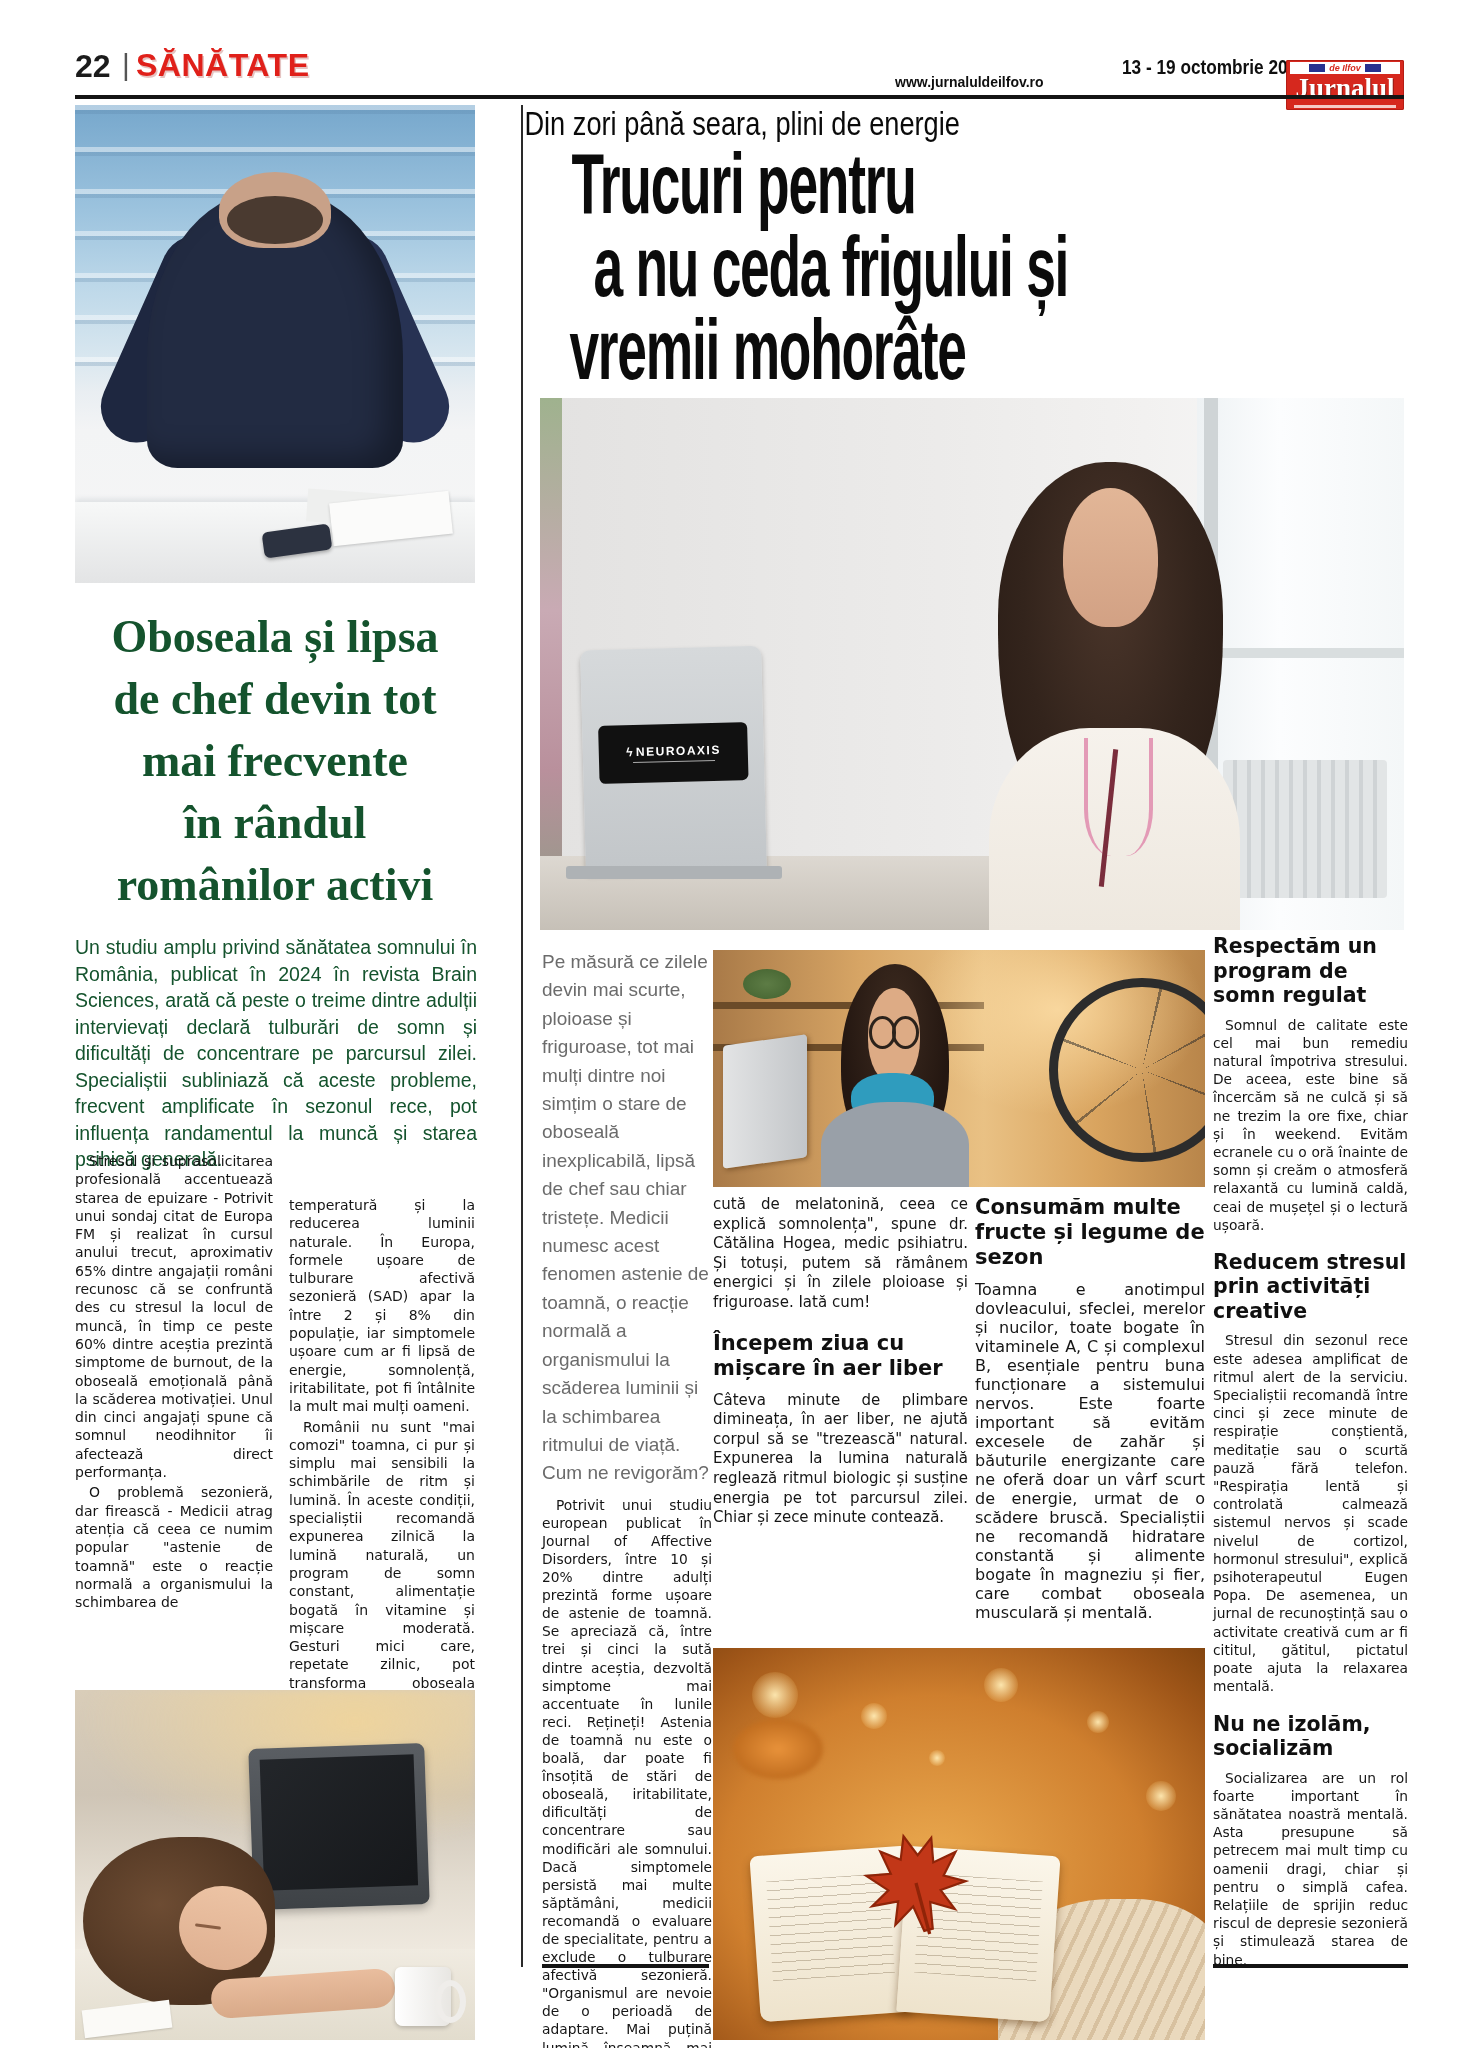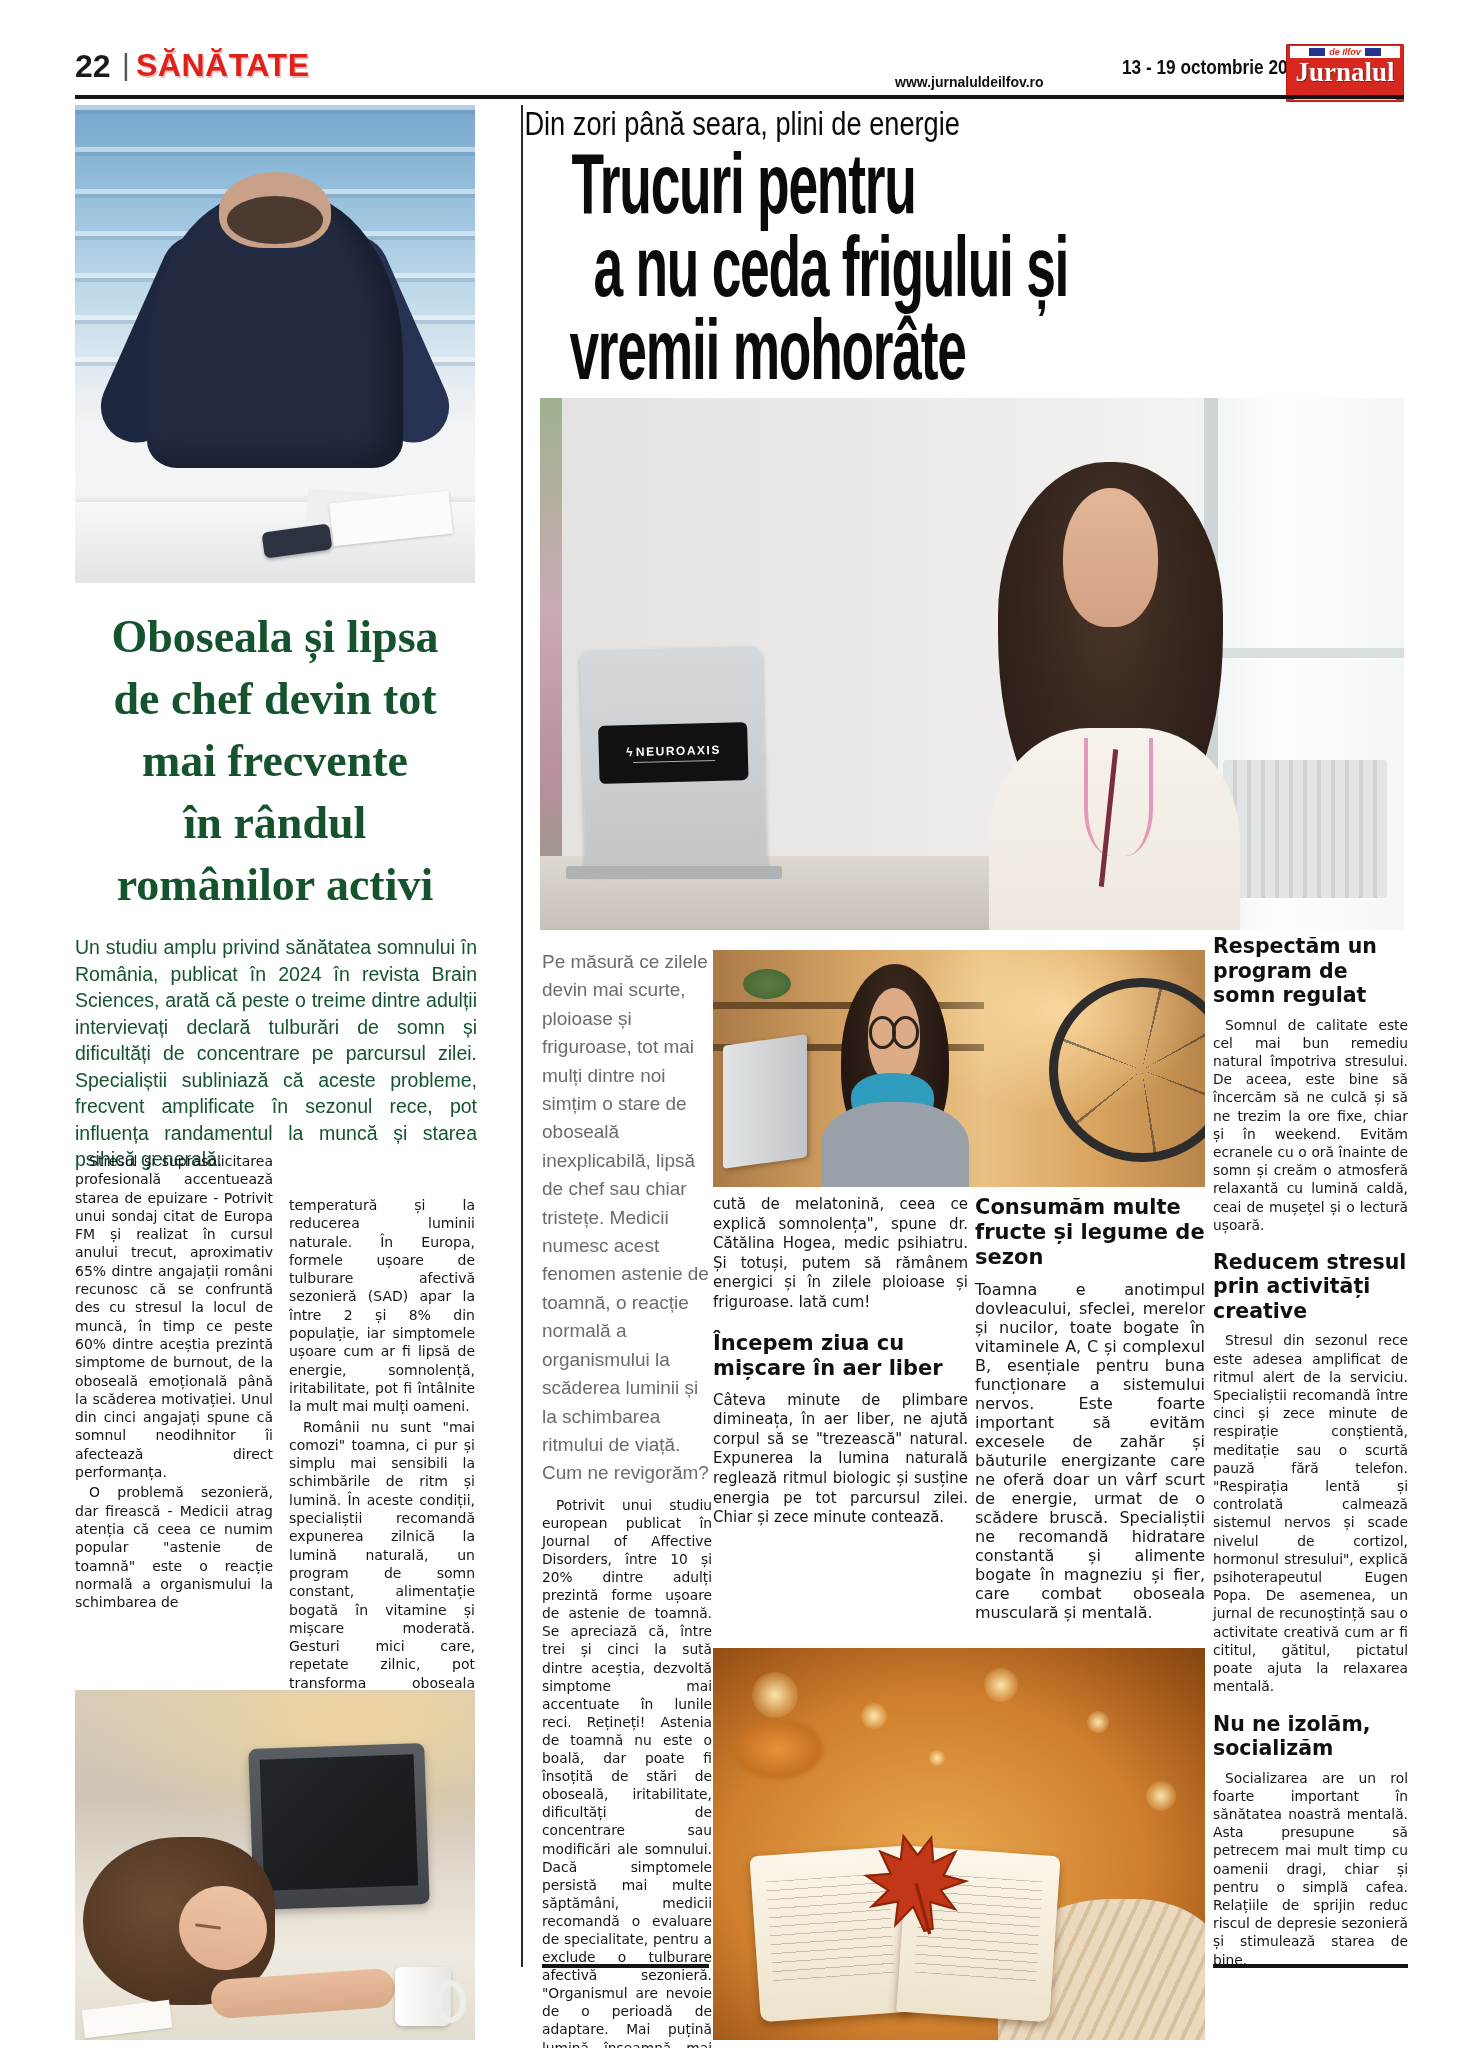--- a/index.html
+++ b/index.html
@@ -8,21 +8,21 @@
   .abs{position:absolute;}
 
   
   .pg-num{left:75px;top:48px;font-size:32px;font-weight:700;color:#1b1b1b;}
   .pg-sep{left:122px;top:48px;font-size:30px;font-weight:300;color:#555;}
   .section-name{left:136px;top:47px;font-size:32px;font-weight:700;color:#e0201a;
                 letter-spacing:.5px;text-shadow:1.5px 1.5px 0 rgba(150,20,10,.25);}
   .site{left:895px;top:74px;font-size:14px;font-weight:700;color:#0f0f0f;}
   .date{left:1122px;top:55px;font-size:21px;font-weight:700;color:#0f0f0f;
         transform:scaleX(.82);transform-origin:0 0;white-space:nowrap;}
-  .logo{left:1286px;top:44px;width:118px;height:58px;background:#d6281e;border-radius:2px;
+  .logo{left:1286px;top:60px;width:118px;height:50px;background:#d6281e;border-radius:2px;
         box-shadow:0 0 0 1px #b51d14 inset;}
   .logo-top{position:absolute;left:4px;top:2px;right:4px;height:12px;background:#fff;
             display:flex;align-items:center;justify-content:center;}
   .logo-top:before,.logo-top:after{content:"";width:16px;height:8px;background:#27318f;margin:0 4px;}
   .logo-top span{color:#d6281e;font-size:9px;font-weight:700;font-style:italic;white-space:nowrap;}
   .logo-main{position:absolute;left:0;right:0;top:13px;text-align:center;color:#fff;
              font-family:"Liberation Serif",serif;font-weight:700;font-size:27px;line-height:30px;
              text-shadow:1px 1px 0 rgba(0,0,0,.35);}
   .logo-base{position:absolute;left:8px;right:8px;bottom:2px;height:3px;background:rgba(255,255,255,.75);}
   .header-rule{left:75px;top:95px;width:1329px;height:4px;background:#141414;}

